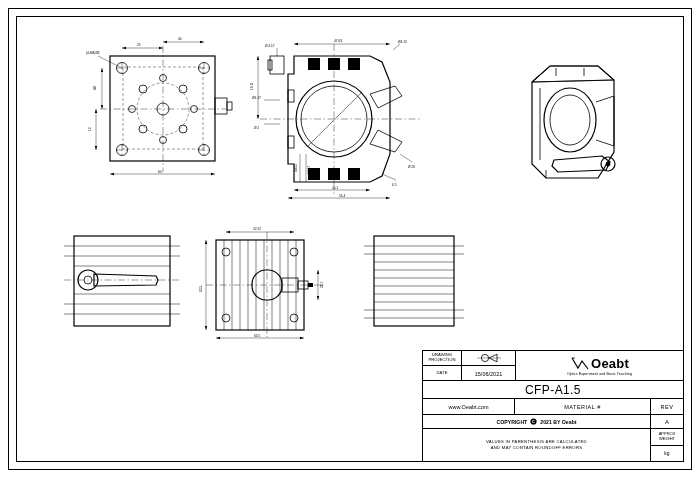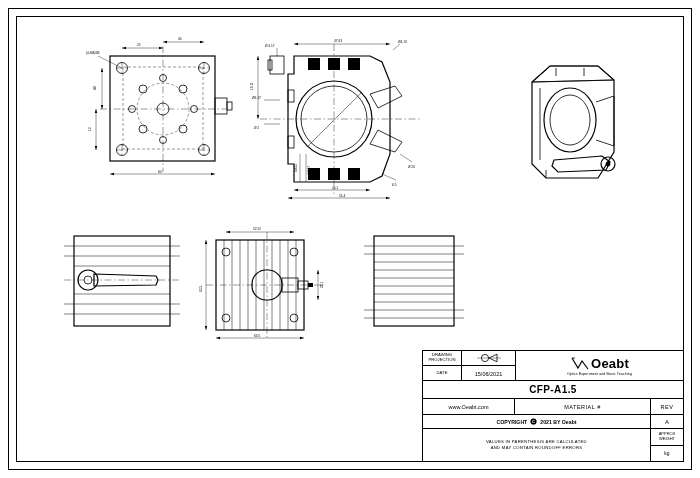--- a/index.html
+++ b/index.html
@@ -82,21 +82,21 @@
   .cellA { width:38px; height:100%; border-right:1px solid #000; display:flex; align-items:center; justify-content:center; font-size:4.2px; line-height:1.15; text-align:center;}
   .cellB { flex:1; height:100%; display:flex; align-items:center; justify-content:center; font-size:5.5px; }
   .logo-cell {
     flex:1;
     display:flex;
     align-items:center;
     justify-content:center;
     flex-direction:column;
   }
   .r2 { height: 18px; }
-  .r2 .c { width:100%; font-size:10px; font-weight:bold; letter-spacing:0.4px; }
+  .r2 .c { width:100%; font-size:12px; font-weight:normal; letter-spacing:0.4px; }
   .r3 { height: 16px; }
   .r3 .c1 { width:92px; border-right:1px solid #000; font-size:5.5px; }
   .r3 .c2 { flex:1; border-right:1px solid #000; font-size:5.5px; letter-spacing:0.5px; }
   .r3 .c3 { width:32px; font-size:5.5px; letter-spacing:0.5px; }
   .r4 { height: 14px; }
   .r4 .c1 { flex:1; border-right:1px solid #000; font-size:6px; font-weight:bold; }
   .r4 .c2 { width:32px; font-size:6px; }
   .r5 { height: 32px; border-bottom:none; }
   .r5 .c1 { flex:1; border-right:1px solid #000; flex-direction:column; font-size:4.2px; line-height:1.5; letter-spacing:0.3px;}
   .r5 .c2 { width:32px; flex-direction:column; padding:0; }

